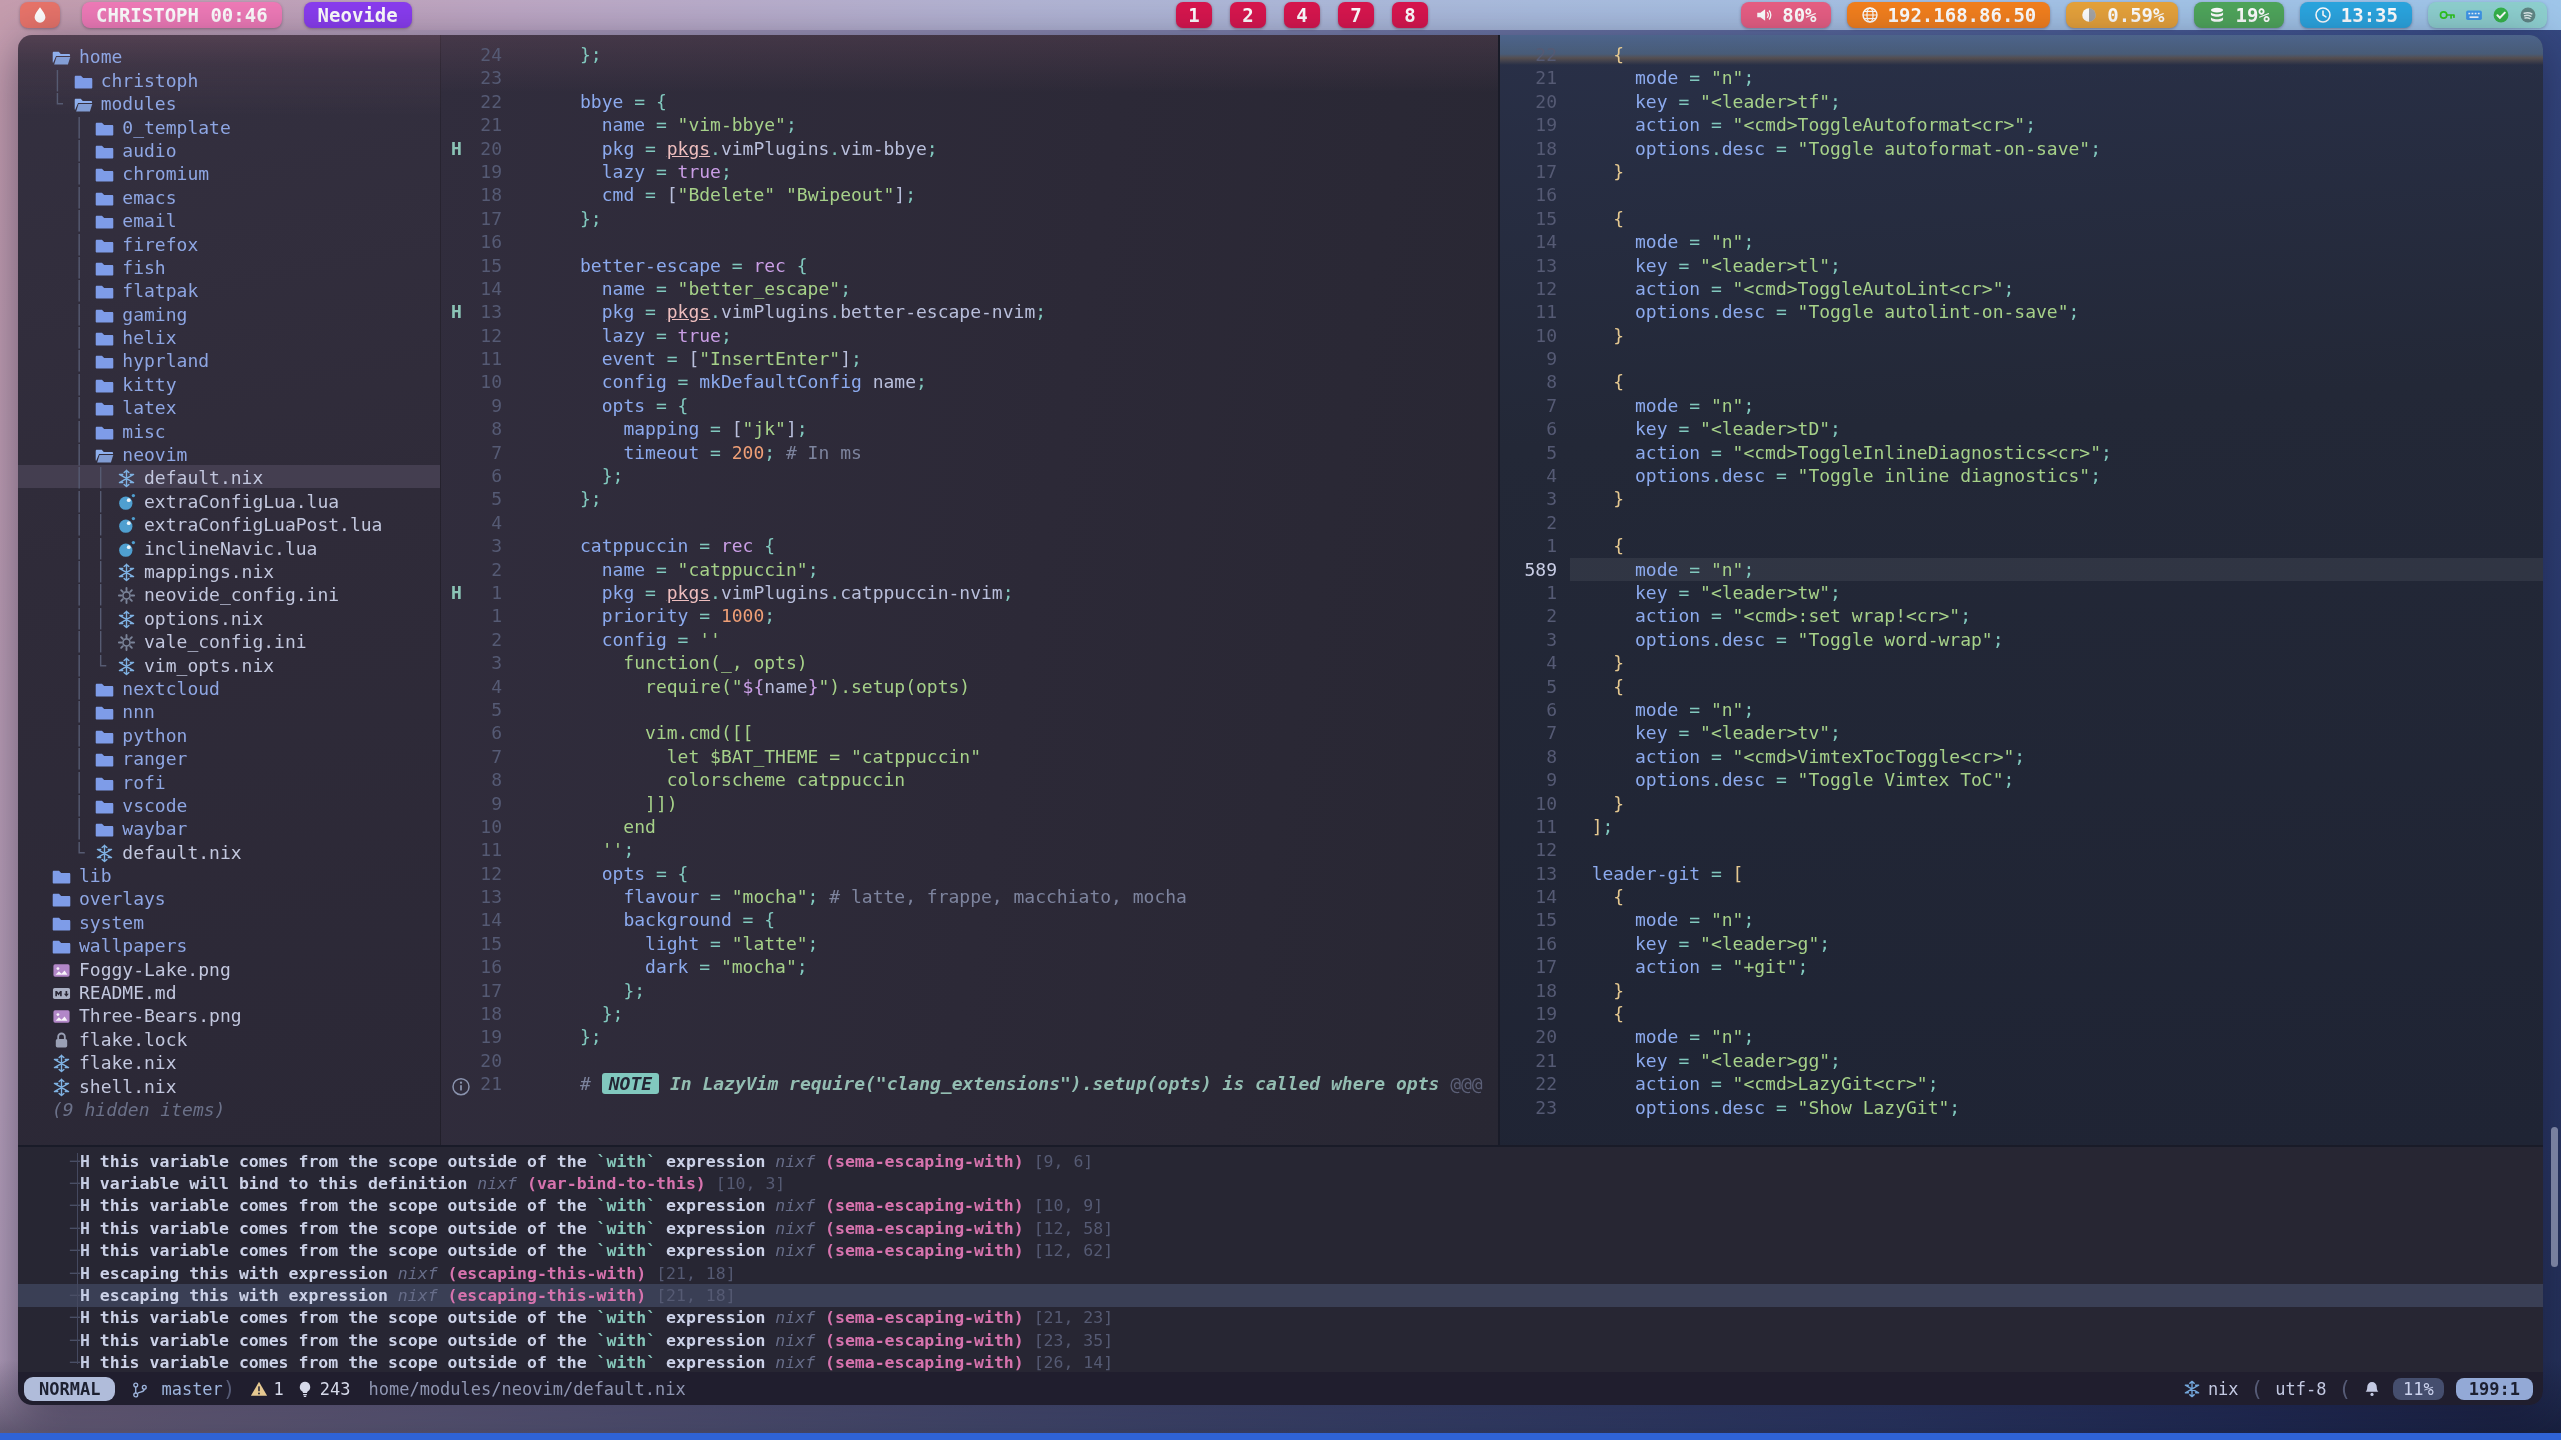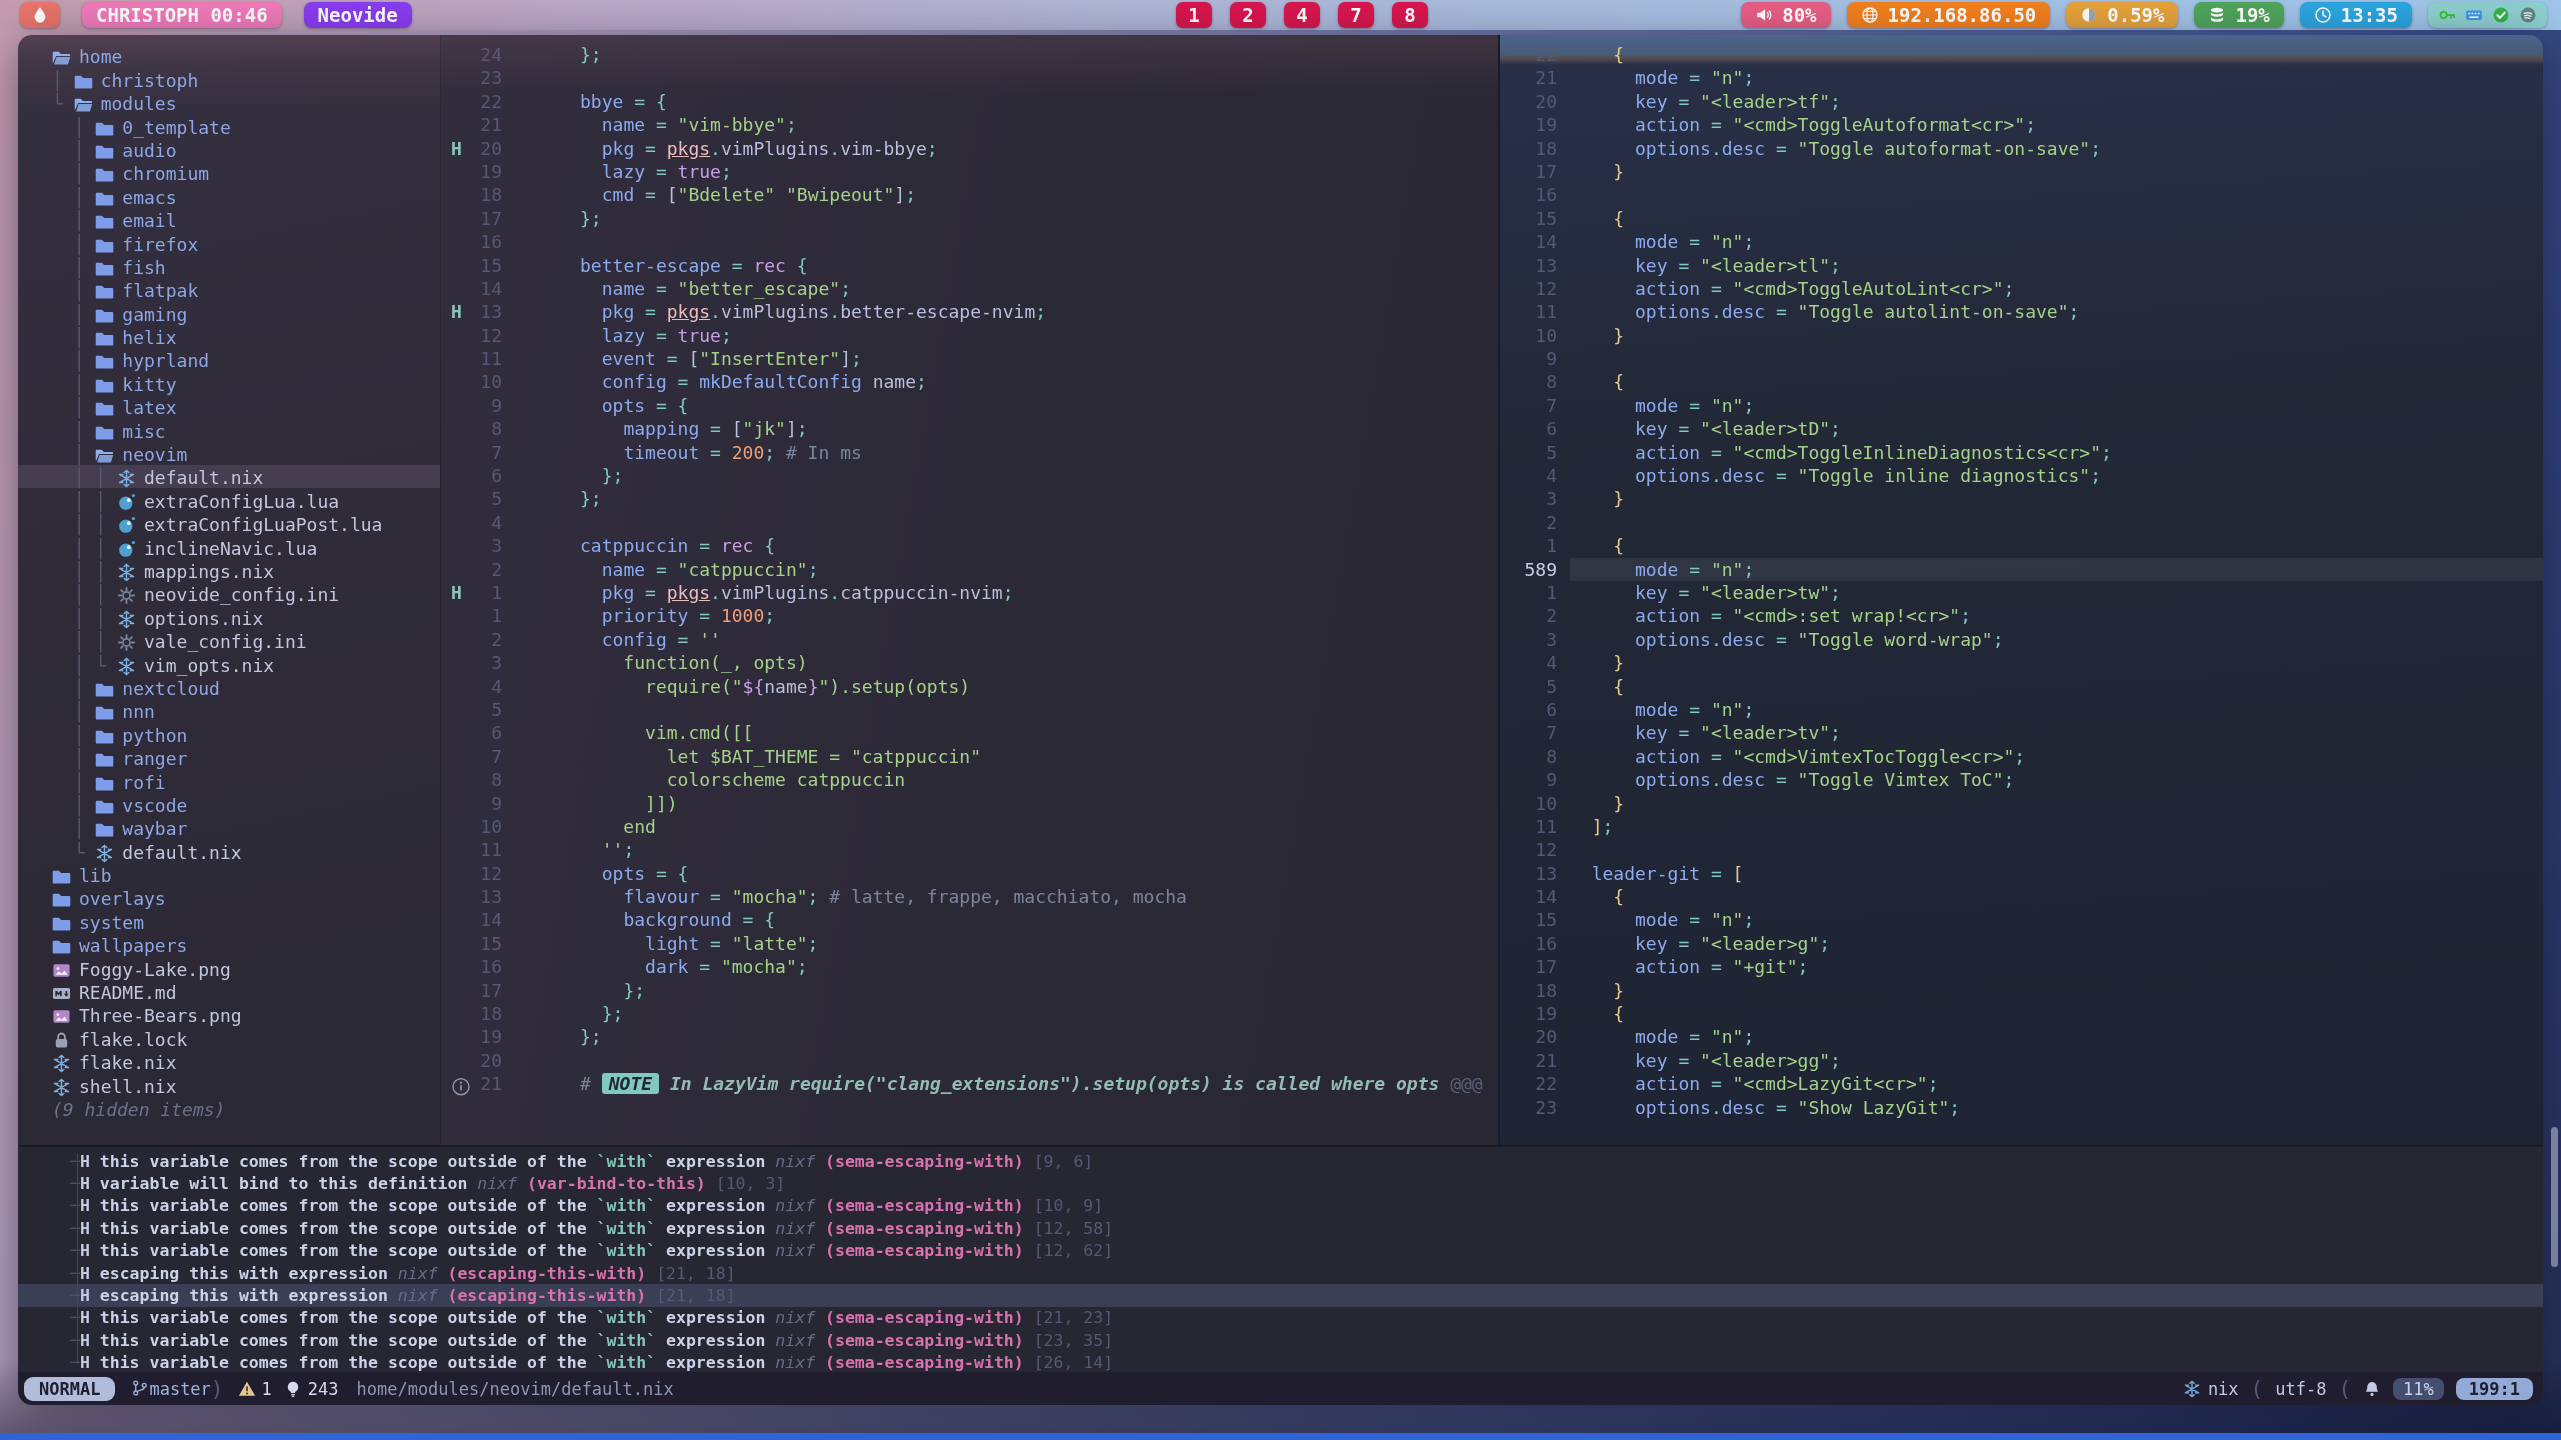--- a/index.html
+++ b/index.html
@@ -72,21 +72,21 @@
   .qf::before{content:'';position:absolute;left:59px;top:6px;bottom:8px;width:1px;background:#44485f}
   .qf-row{height:22.4px;display:flex;align-items:center;padding-left:52px;font-size:16.5px;white-space:pre}
   .qf-row.selected{background:#3a3f55}
   .tk-qd{color:#4a4f66}.tk-qs{color:#c3cbe2;font-weight:bold}
   .tk-qm{color:#ccd2e8;font-weight:600}.tk-qc{color:#86c7ba;font-weight:600}
   .tk-qi{color:#676d89;font-style:italic}.tk-qr{color:#d773ae;font-weight:700}.tk-qp{color:#555a73}
   
   .sl{height:33px;background:#201e2e;display:flex;align-items:center;font-size:17px;color:#c3c9e2}
   .sl svg{width:17px;height:17px}
   .sl-mode{margin-left:6px;background:#b0bcda;color:#1d2030;font-weight:bold;padding:2px 15px;border-radius:9px;font-size:17px}
-  .sl-branch{margin-left:16px;display:flex;align-items:flex-start;gap:0;color:#9db4dc}
+  .sl-branch{margin-left:16px;display:flex;align-items:flex-end;gap:12px;color:#9db4dc}
   .sl-par{color:#565b76;font-size:21px}
   .sl-warn{margin-left:14px;display:flex;align-items:center;gap:6px;color:#d6daea}
   .sl-warn svg{color:#e5c890}
   .sl-hint{margin-left:12px;display:flex;align-items:center;gap:6px;color:#d6daea}
   .sl-path{margin-left:18px;color:#8f96b2}
   .sl-right{margin-left:auto;margin-right:10px;display:flex;align-items:center;gap:12px}
   .sl-ft{display:flex;align-items:center;gap:7px}
   .sl-ft svg{color:#74a8dc}
   .sl-scroll{background:#454e6e;color:#ccd3ee;padding:1px 10px;border-radius:8px}
   .sl-pos{background:#93a9d6;color:#1d2030;font-weight:bold;padding:1px 13px;border-radius:8px}

